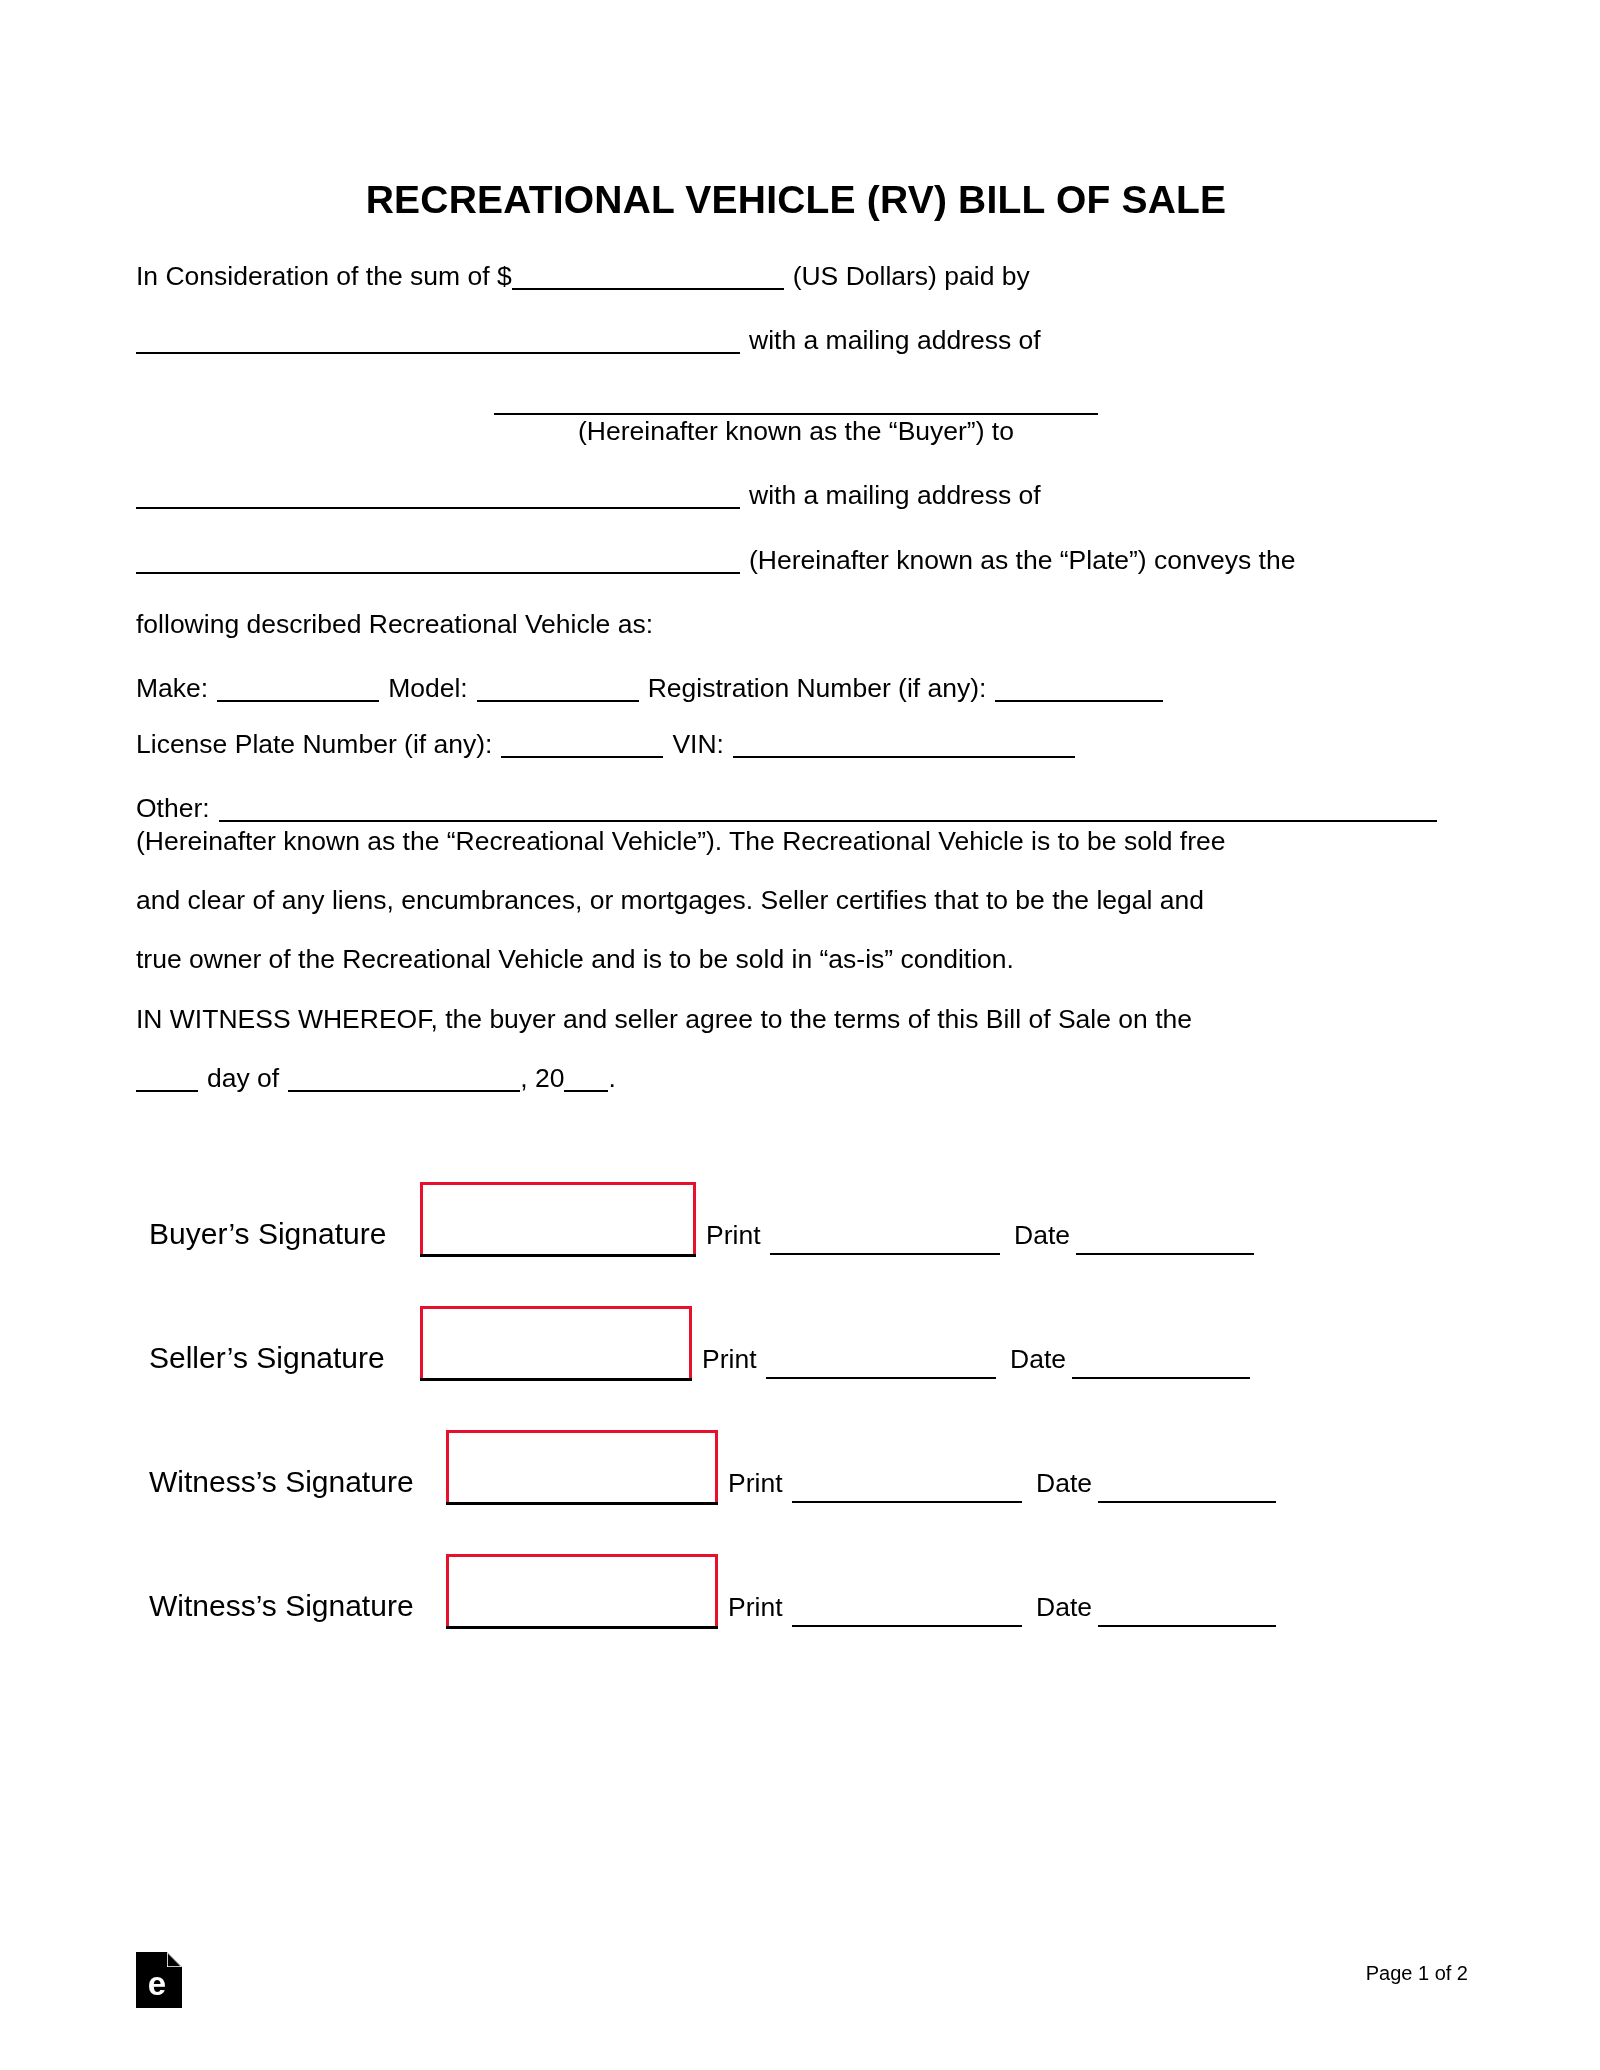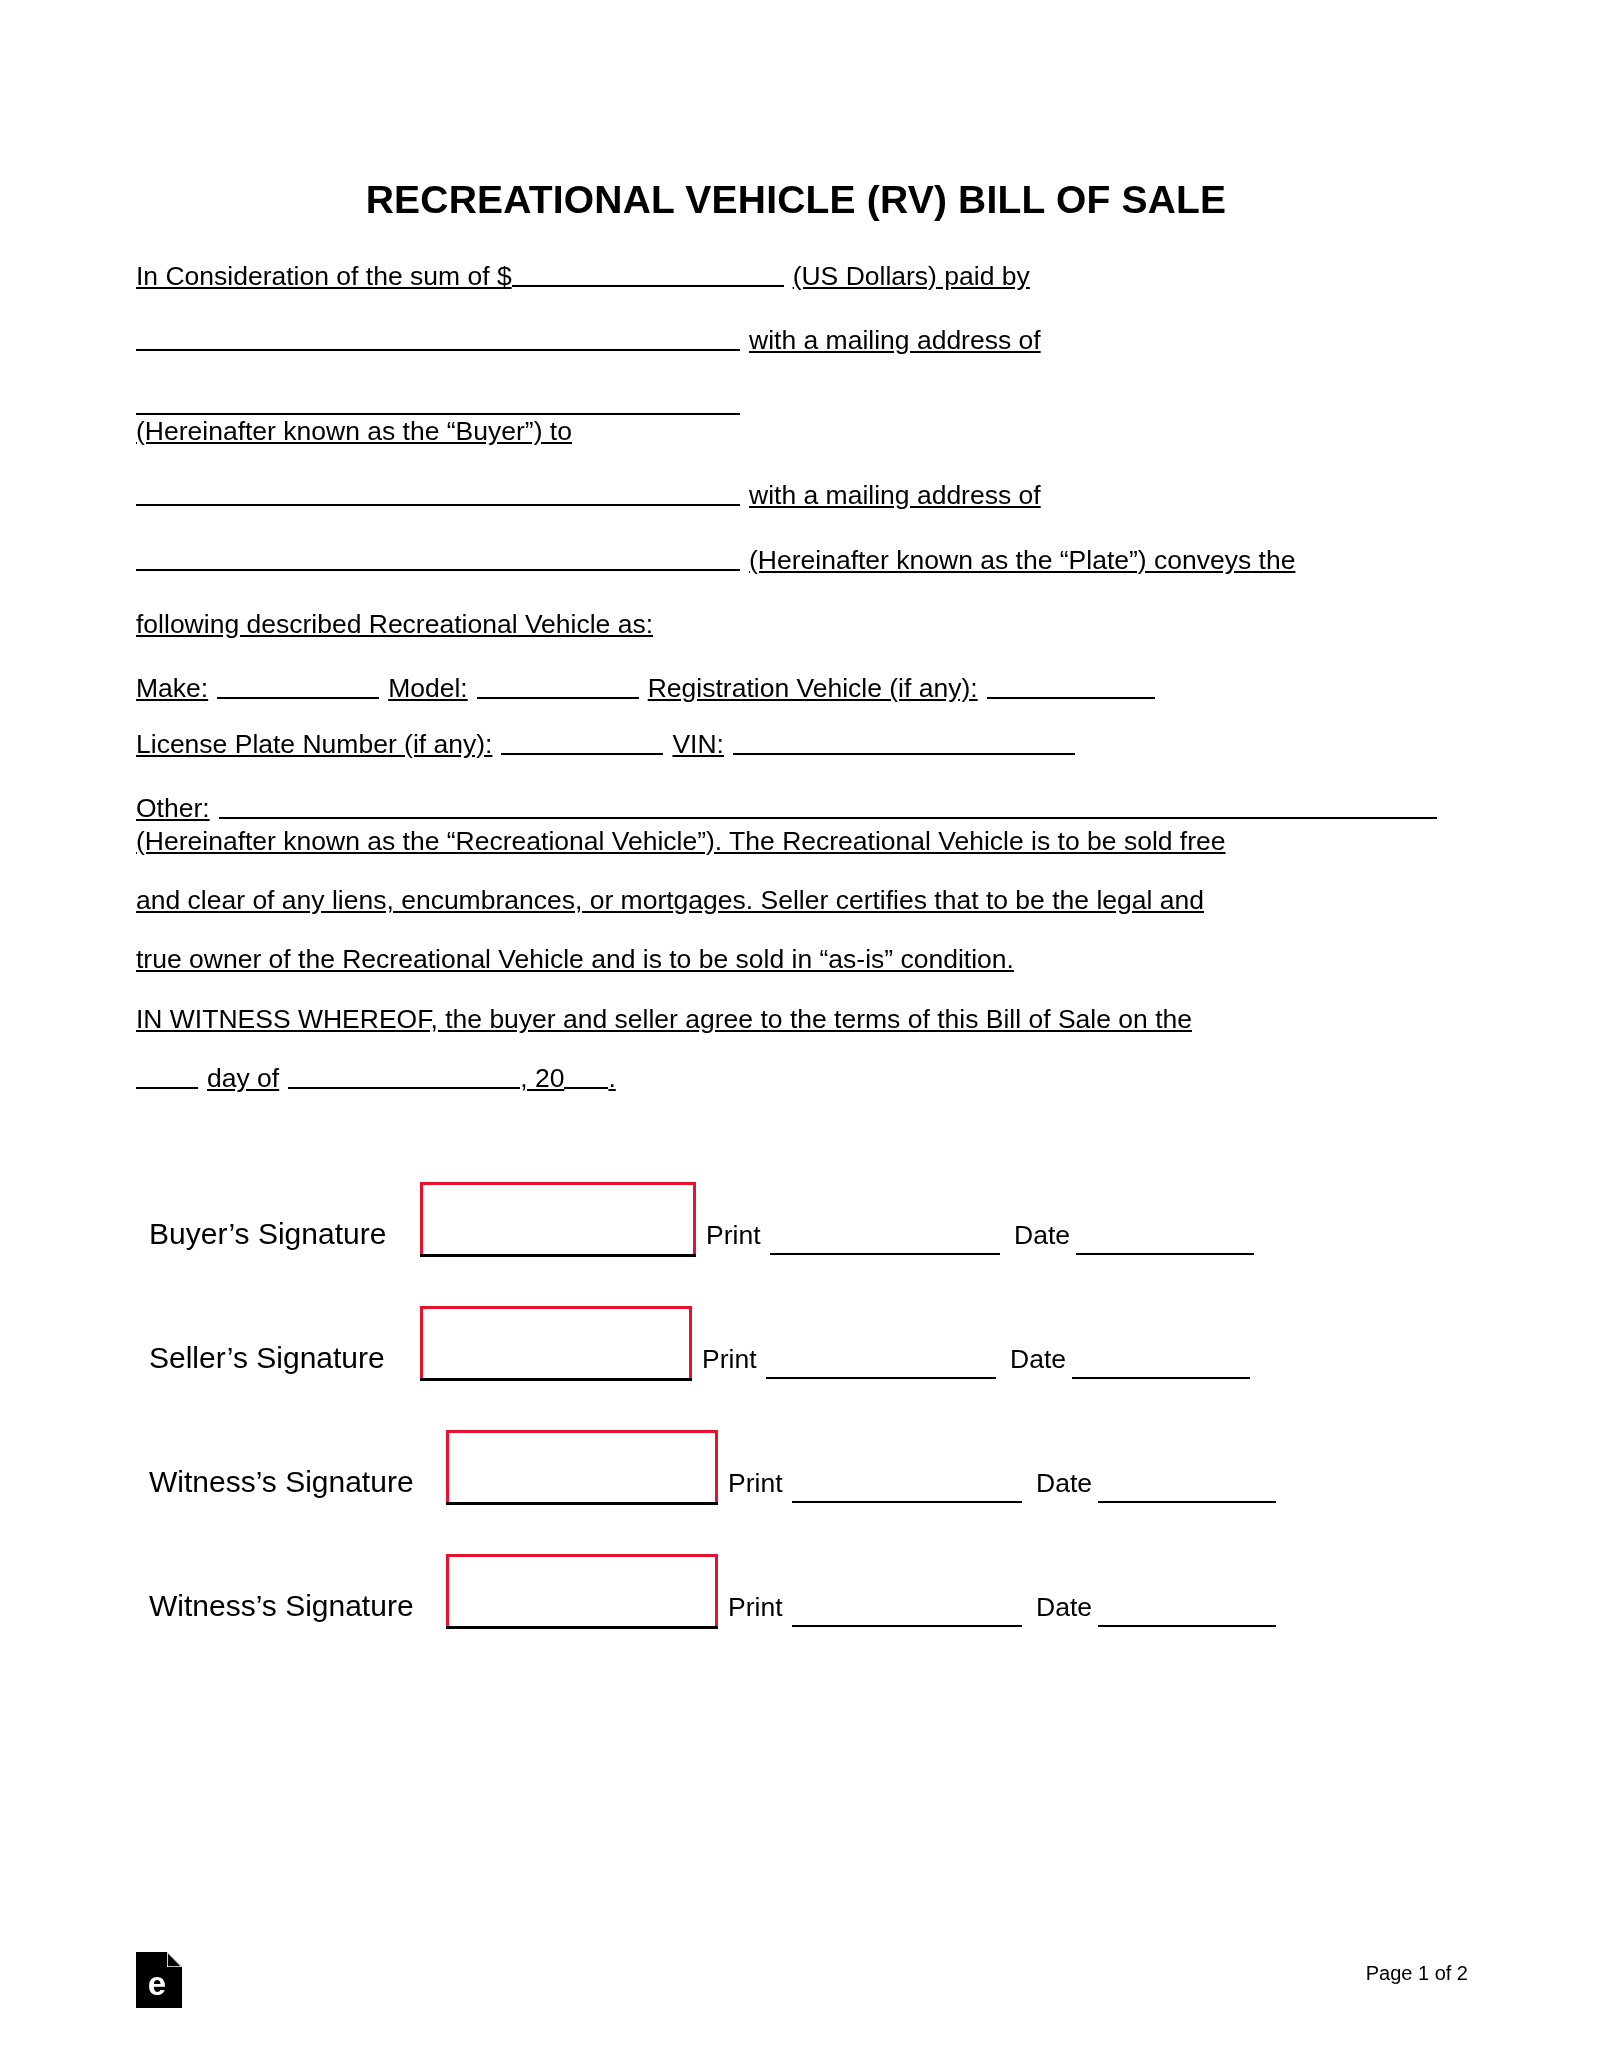--- a/index.html
+++ b/index.html
@@ -35,22 +35,21 @@
     margin-top: 178px;
     white-space: nowrap;
   }
 
   
   .row {
     font-size: 26.5px;
     line-height: 1.25;
     white-space: nowrap;
     display: flex;
-    align-items: flex-start;
-    text-decoration: underline;
+    align-items: center;
   }
 
   .txt { display: inline-block; }
 
   
   .blank {
     display: inline-block;
     border-bottom: 2.5px solid #000;
     height: 25px;
     vertical-align: bottom;
@@ -160,21 +159,21 @@
 
     <div style="margin-top:31px;" class="row">
       <span class="txt">Make:</span>
       <span class="sp"></span>
       <span class="blank" style="width:162px;"></span>
       <span class="sp"></span>
       <span class="txt">Model:</span>
       <span class="sp"></span>
       <span class="blank" style="width:162px;"></span>
       <span class="sp"></span>
-      <span class="txt">Registration Vehicle (if any):</span>
+      <span class="txt">Registration Number (if any):</span>
       <span class="sp"></span>
       <span class="blank" style="width:168px;"></span>
     </div>
 
     <div style="margin-top:23px;" class="row">
       <span class="txt">License Plate Number (if any):</span>
       <span class="sp"></span>
       <span class="blank" style="width:162px;"></span>
       <span class="sp"></span>
       <span class="txt">VIN:</span>

